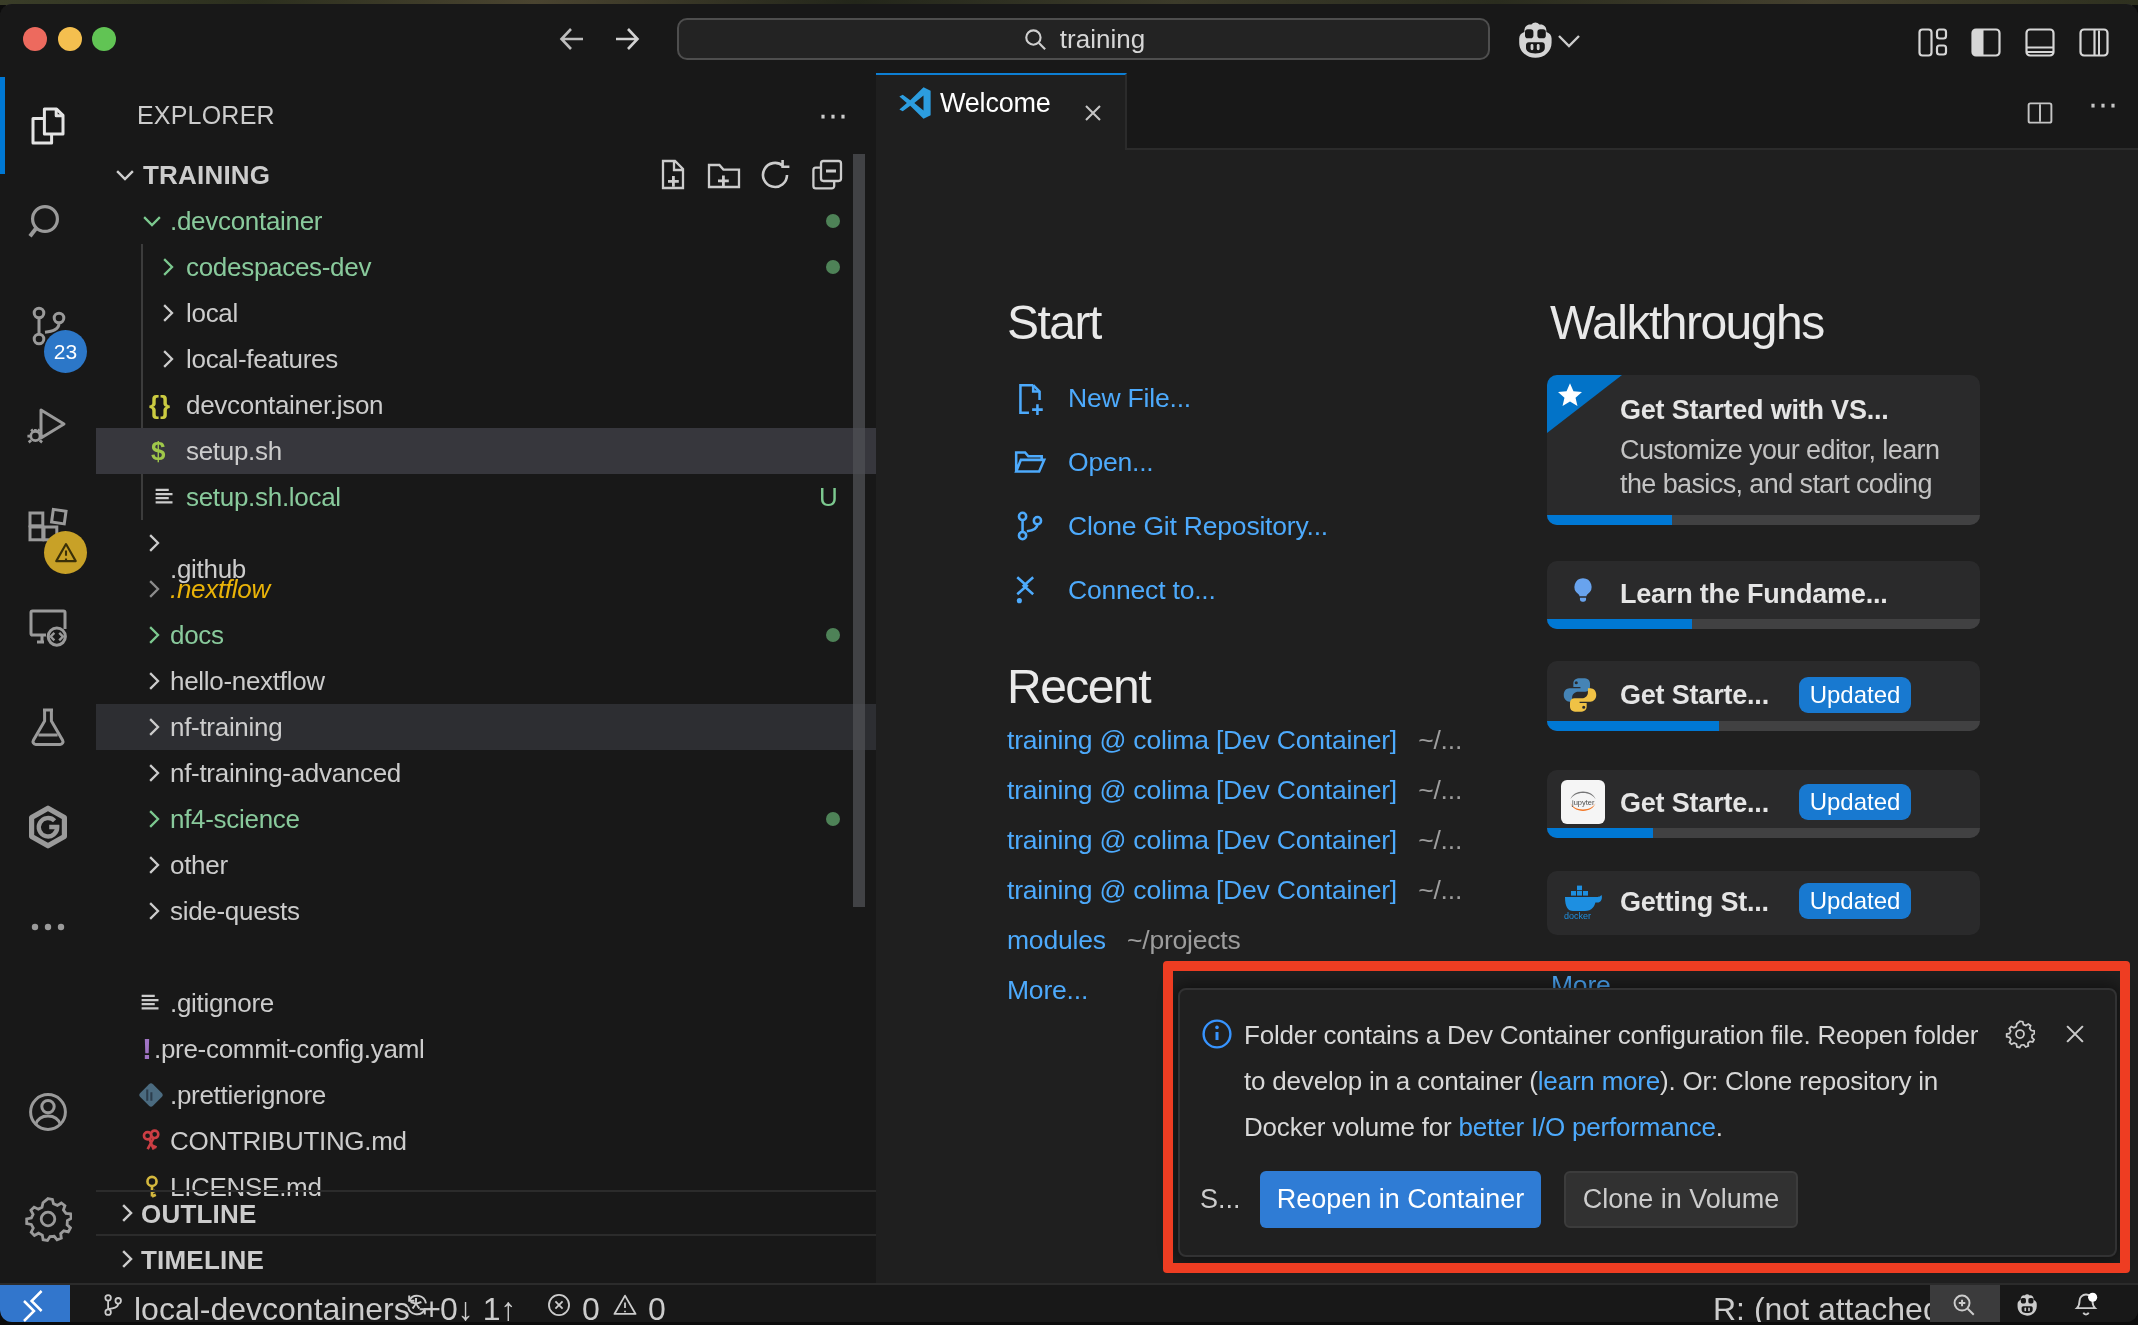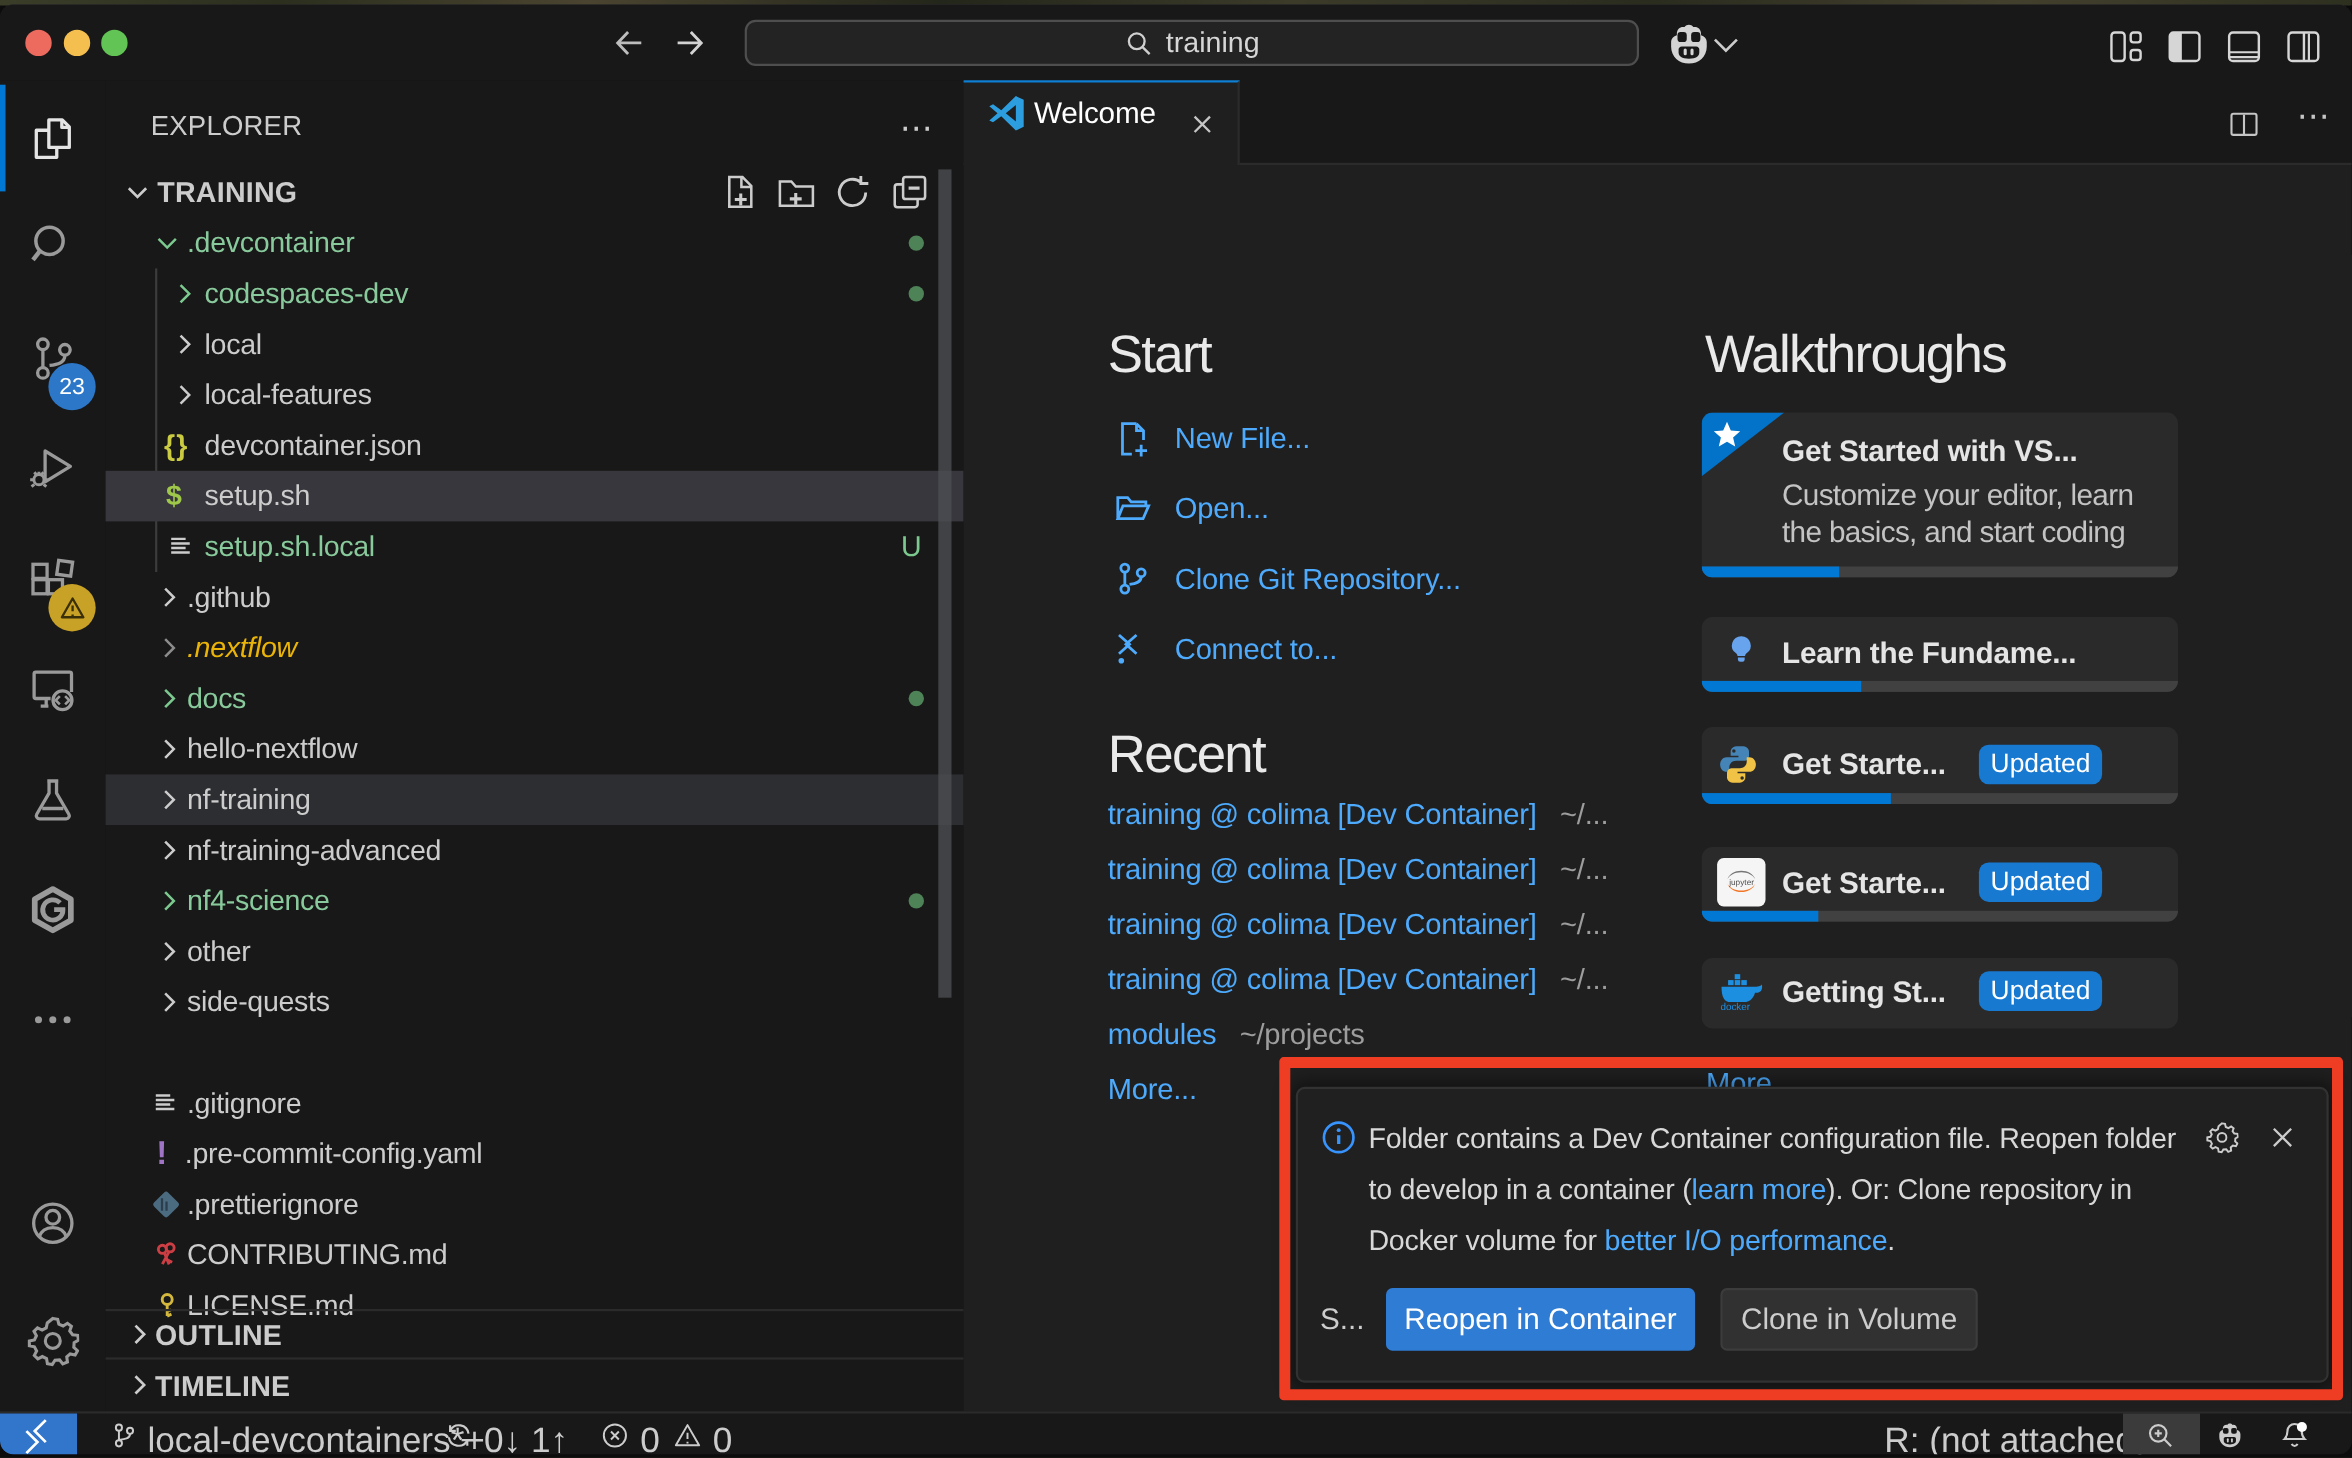--- a/index.html
+++ b/index.html
@@ -288,21 +288,21 @@
         </span>
         <span class="rowtext green" style="left:90px;">setup.sh.local</span>
         <span class="rowtext" style="left:723px;color:#7cc98f;">U</span>
       </div>
     <div class="row" style="top:447px;">
         <span class="chev" style="left:44px;">
           <svg width="28" height="28" viewBox="0 0 16 16" fill="none" stroke="#cccccc" stroke-width="1.3">
             <path d="M5.8 3.5 L10.3 8 L5.8 12.5"></path>
           </svg>
         </span>
-        <span class="rowtext" style="left:74px;">.github</span>
+        <span class="rowtext" style="left:74px;margin-top:26px;">.github</span>
       </div>
     <div class="row" style="top:493px;">
         <span class="chev" style="left:44px;">
           <svg width="28" height="28" viewBox="0 0 16 16" fill="none" stroke="#8c8c8c" stroke-width="1.3">
             <path d="M5.8 3.5 L10.3 8 L5.8 12.5"></path>
           </svg>
         </span>
         <span class="rowtext gray" style="left:74px;">.nextflow</span>
       </div>
     <div class="row" style="top:539px;">
@@ -366,21 +366,21 @@
     <div class="row" style="top:907px;">
         <span class="chev" style="left:40px;">
           <svg width="30" height="30" viewBox="0 0 16 16" stroke="#cccccc" stroke-width="1.2">
             <path d="M3 4.2 h7 M3 6.4 h9 M3 8.6 h7 M3 10.8 h9"></path>
           </svg>
         </span>
         <span class="rowtext" style="left:74px;">.gitignore</span>
       </div>
     <div class="row" style="top:953px;">
         <span class="rowtext" style="left:46px;color:#a074c4;font-weight:bold;font-size:30px;">!</span>
-        <span class="rowtext" style="left:72px;">.pre-commit-config.yaml</span>
+        <span class="rowtext" style="left:58px;">.pre-commit-config.yaml</span>
       </div>
     <div class="row" style="top:999px;">
         <span class="chev" style="left:40px;">
           <svg width="30" height="30" viewBox="0 0 16 16">
             <rect x="3.2" y="3.2" width="9.6" height="9.6" rx="1.5" transform="rotate(45 8 8)" fill="#4b6b80"></rect>
             <path d="M6 5 v6 M8.2 6.5 v4.5" stroke="#2c3e4d" stroke-width="1.1"></path>
           </svg>
         </span>
         <span class="rowtext" style="left:74px;">.prettierignore</span>
       </div>

